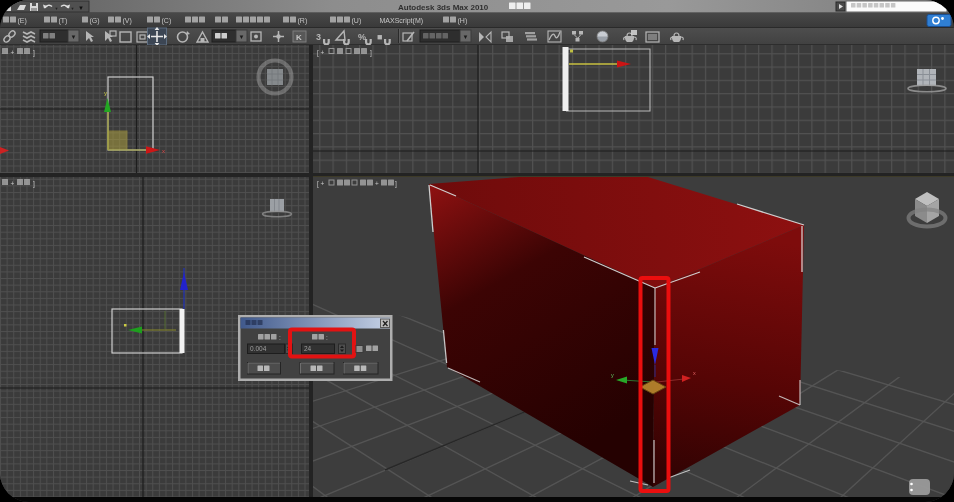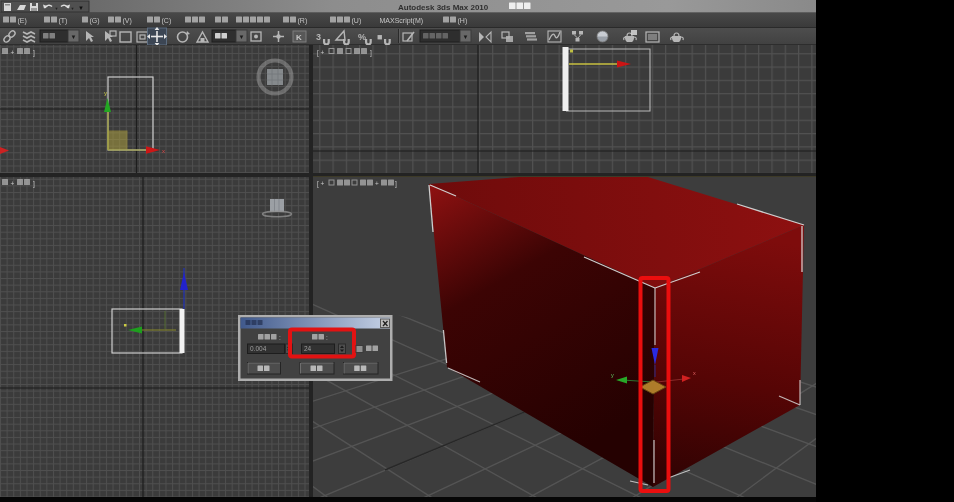--- a/index.html
+++ b/index.html
@@ -1,15 +1,15 @@
 <!DOCTYPE html>
 <html><head><meta charset="utf-8"><style>
 html,body{margin:0;padding:0;background:#000;}
 *{font-family:"Liberation Sans",sans-serif;}
-#wrap{position:relative;width:816px;height:502px;overflow:hidden;background:#3b3b3b;}
+#wrap{position:relative;width:954px;height:502px;overflow:hidden;background:#3b3b3b;border-radius:29px;}
 svg{position:absolute;left:0;top:0;}
 </style></head><body>
 <div id="wrap">
 <svg width="954" height="502" viewBox="0 0 954 502" font-family="Liberation Sans, sans-serif">
 <defs>
 <pattern id="gA" width="6.62" height="6.62" patternUnits="userSpaceOnUse">
   <rect width="6.62" height="6.62" fill="#3b3b3b"></rect>
   <rect x="0" y="0" width="1" height="6.62" fill="#4f4f4f"></rect>
   <rect x="0" y="0" width="6.62" height="1" fill="#4f4f4f"></rect>
 </pattern>

